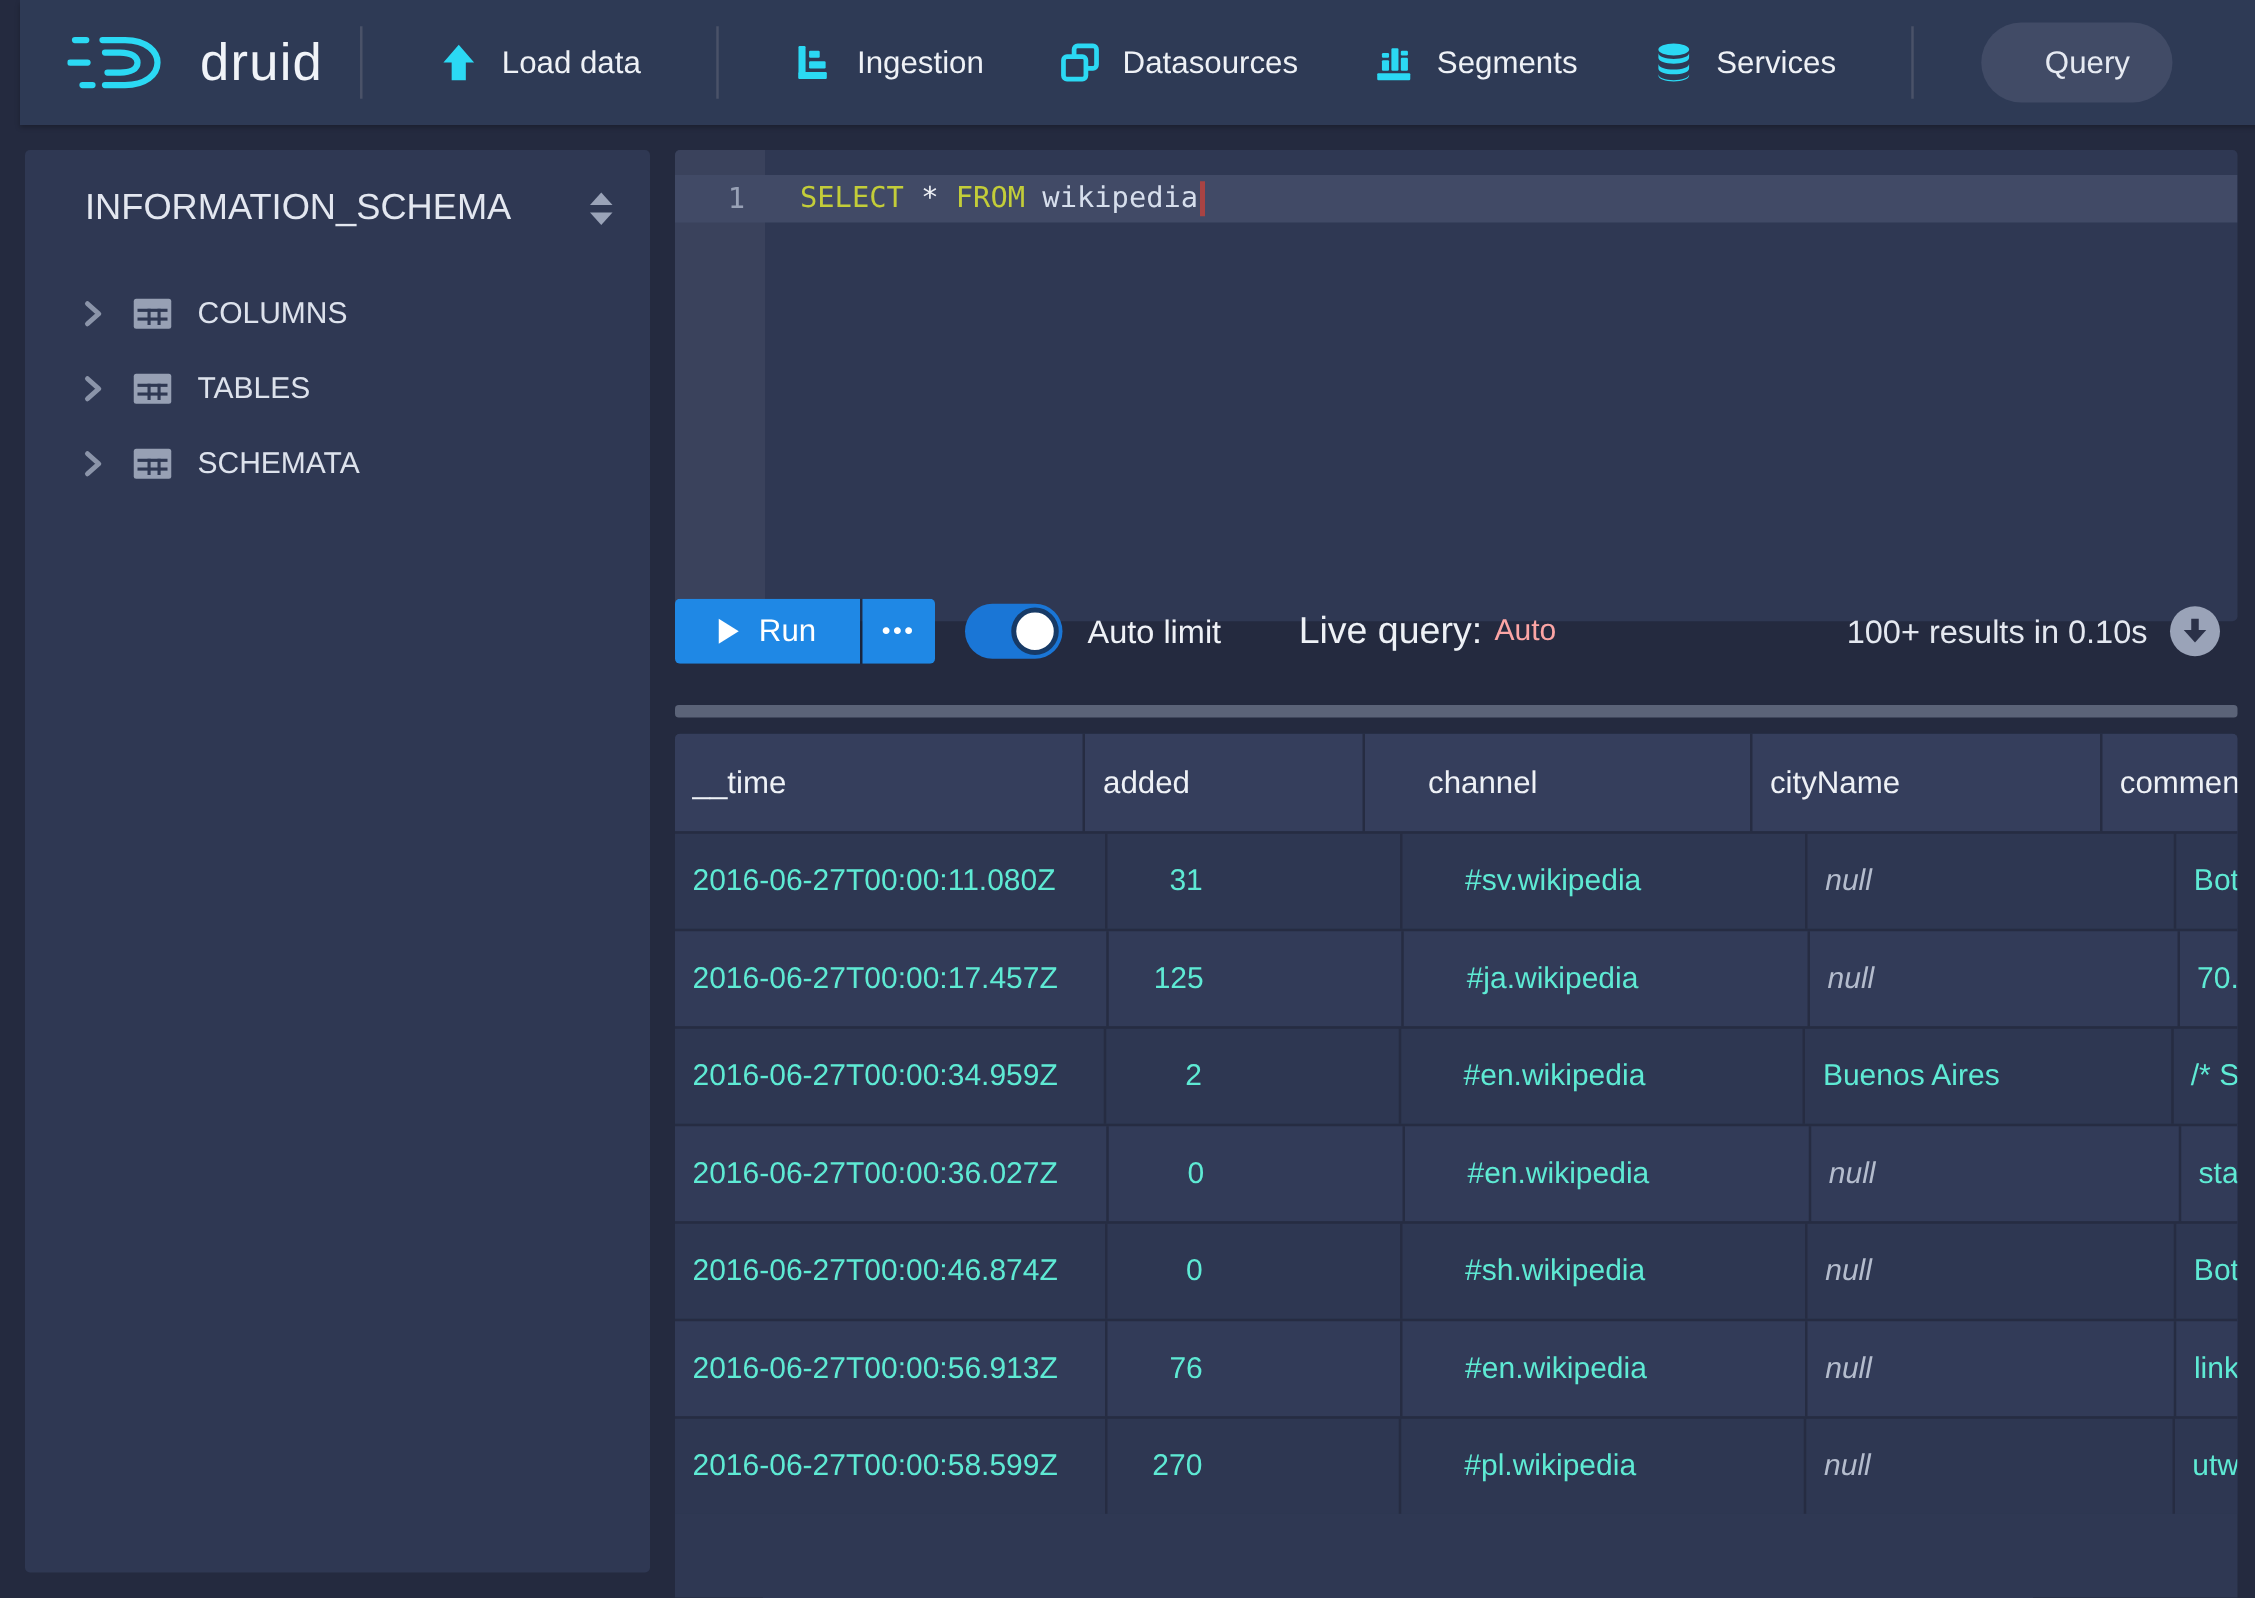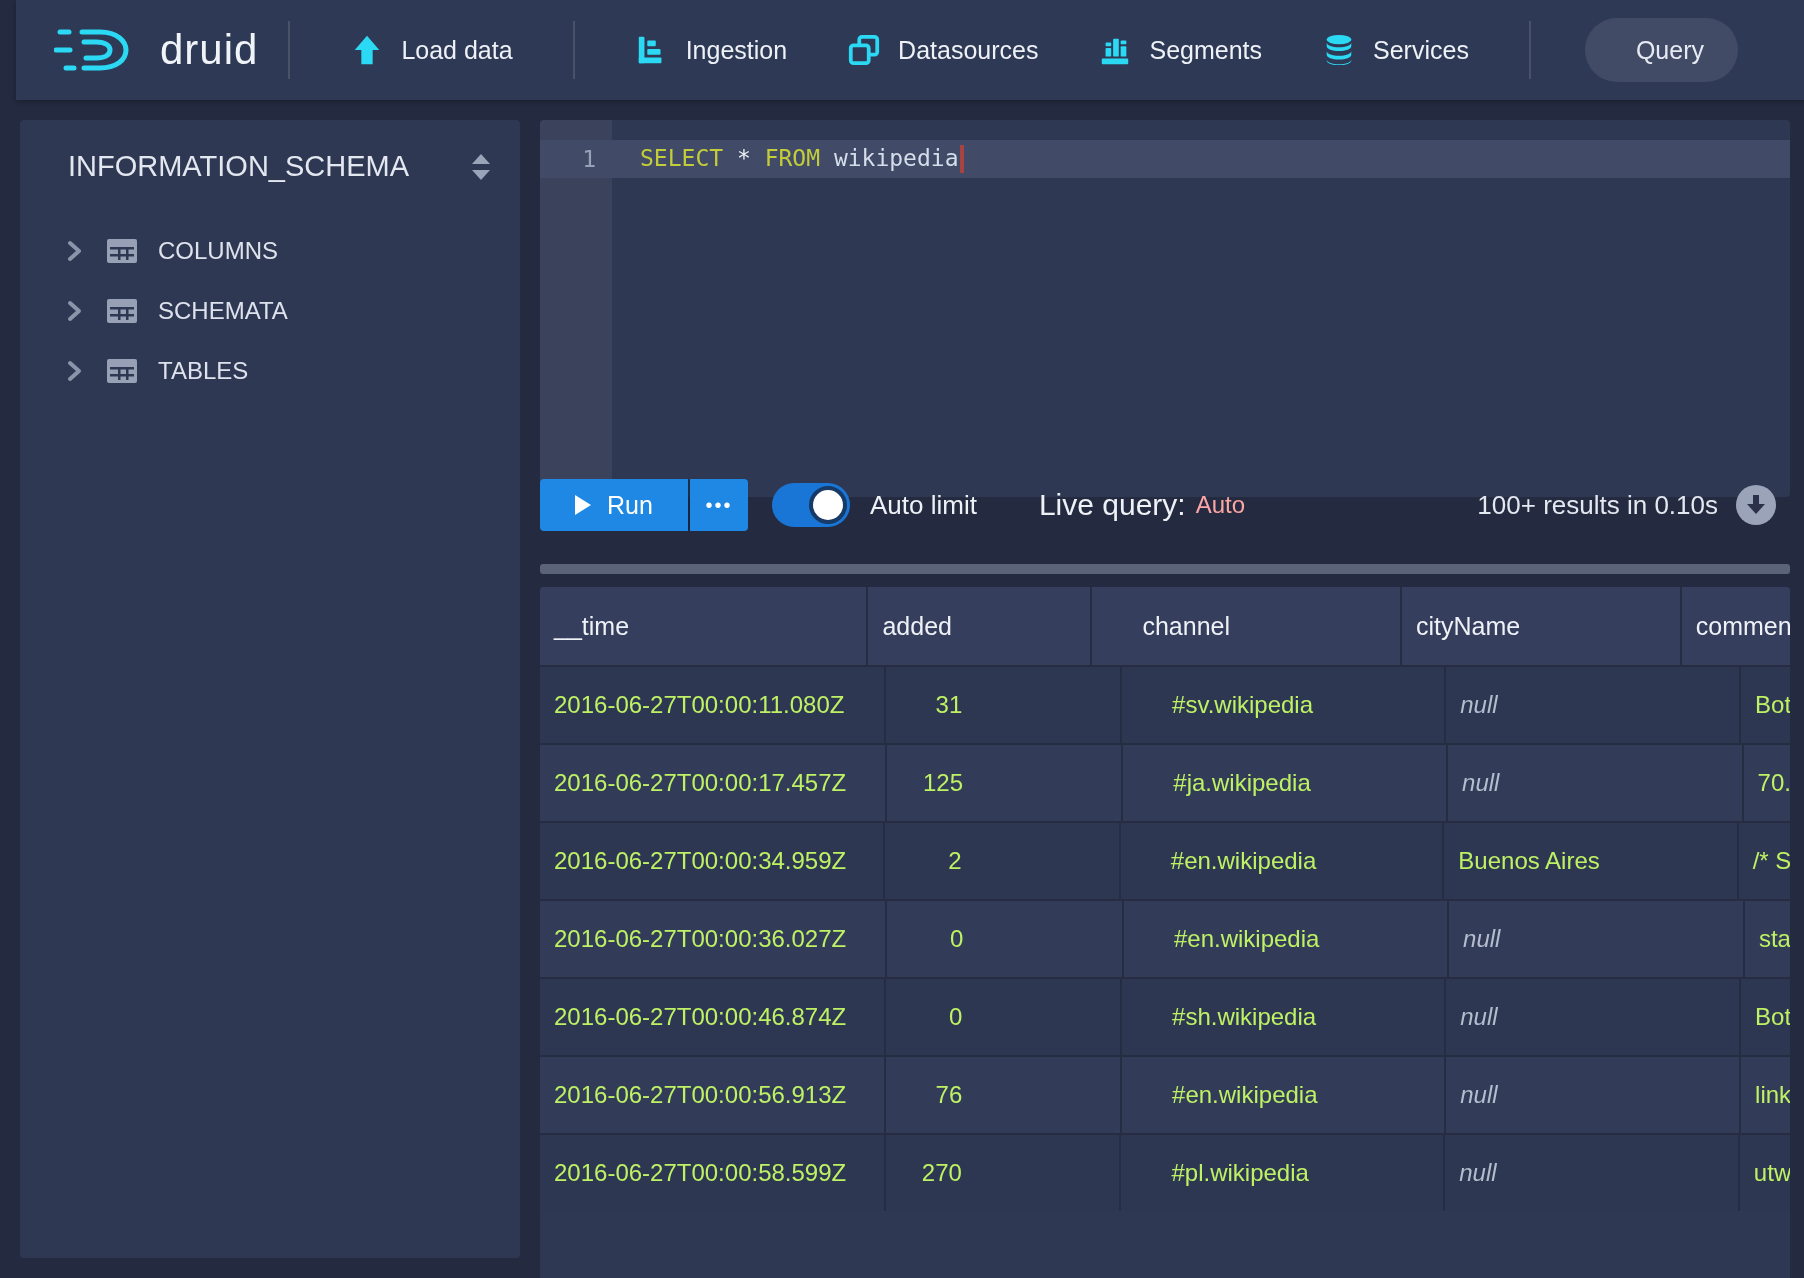--- a/index.html
+++ b/index.html
@@ -111,21 +111,21 @@
   }
   .thead { display:flex; height:78px; background:#353e5c; }
   .thcell {
     display:flex; align-items:center; padding-left:14px; font-size:25px; color:#eef1f6;
     border-right:2px solid #262c42; overflow:hidden; white-space:nowrap; cursor:pointer;
   }
   .trow { display:flex; height:78px; border-top:2px solid #262c42; }
   .trow:nth-child(odd) { background:#2e3752; }
   .trow:nth-child(even) { background:#323b58; }
   .tcell {
-    display:flex; align-items:center; padding-left:14px; font-size:24px; color:#bef264;
+    display:flex; align-items:center; padding-left:14px; font-size:24px; color:#5eead4;
     border-right:2px solid #262c42; overflow:hidden; white-space:nowrap; cursor:pointer;
   }
   .tcell.null { font-style:italic; color:#b4bccd; }
   .tcell .num { display:block; width:62px; text-align:right; }
   .col0 { width:357px; } .col1 { width:243px; } .col2 { width:297px;margin-left:36px; }
   .col3 { width:304px; } .col4 { flex:1 1 auto; min-width:0; border-right:none; }
 
   
   .tfooter {
     position:absolute; left:0; bottom:0; width:100%; height:51px; background:#8b5cf6;
@@ -240,34 +240,34 @@
       <svg width="24" height="26" viewBox="0 0 24 26" fill="none" stroke="#8b94a9" stroke-width="4" stroke-linecap="round" stroke-linejoin="round">
         <polyline points="8,5 17,13 8,21"></polyline>
       </svg>
       <svg width="32" height="28" viewBox="0 0 32 28" fill="#97a0b4">
         <path d="M3 2 h26 a2 2 0 0 1 2 2 v20 a2 2 0 0 1 -2 2 h-26 a2 2 0 0 1 -2 -2 v-20 a2 2 0 0 1 2 -2 z"></path>
         <rect x="4" y="10" width="24" height="2.5" fill="#2f3853"></rect>
         <rect x="4" y="17" width="24" height="2.5" fill="#2f3853"></rect>
         <rect x="12" y="10" width="2.5" height="13" fill="#2f3853"></rect>
         <rect x="20" y="10" width="2.5" height="13" fill="#2f3853"></rect>
       </svg>
-      <span>SCHEMATA</span>
+      <span>TABLES</span>
     </div>
     <div class="tree-item">
       <svg width="24" height="26" viewBox="0 0 24 26" fill="none" stroke="#8b94a9" stroke-width="4" stroke-linecap="round" stroke-linejoin="round">
         <polyline points="8,5 17,13 8,21"></polyline>
       </svg>
       <svg width="32" height="28" viewBox="0 0 32 28" fill="#97a0b4">
         <path d="M3 2 h26 a2 2 0 0 1 2 2 v20 a2 2 0 0 1 -2 2 h-26 a2 2 0 0 1 -2 -2 v-20 a2 2 0 0 1 2 -2 z"></path>
         <rect x="4" y="10" width="24" height="2.5" fill="#2f3853"></rect>
         <rect x="4" y="17" width="24" height="2.5" fill="#2f3853"></rect>
         <rect x="12" y="10" width="2.5" height="13" fill="#2f3853"></rect>
         <rect x="20" y="10" width="2.5" height="13" fill="#2f3853"></rect>
       </svg>
-      <span>TABLES</span>
+      <span>SCHEMATA</span>
     </div>
   </div>
 </div>
 
 <div class="main">
 
   <div class="editor">
     <div class="gutter"></div>
     <div class="active-line"></div>
     <div class="code-line">

